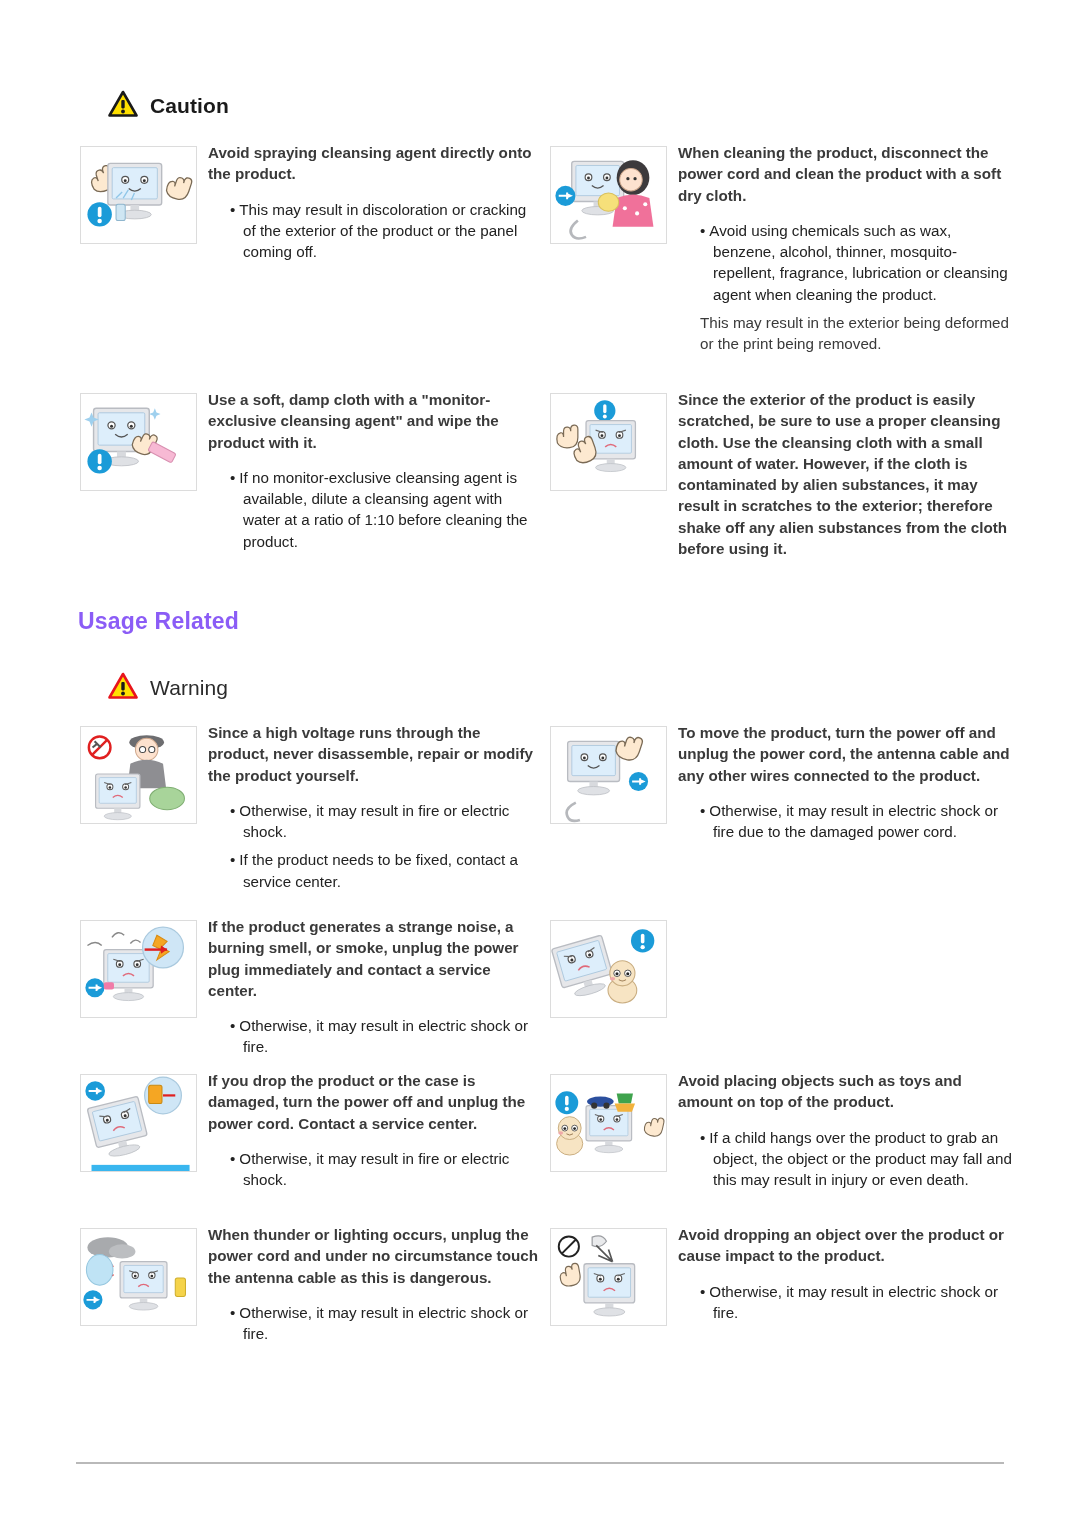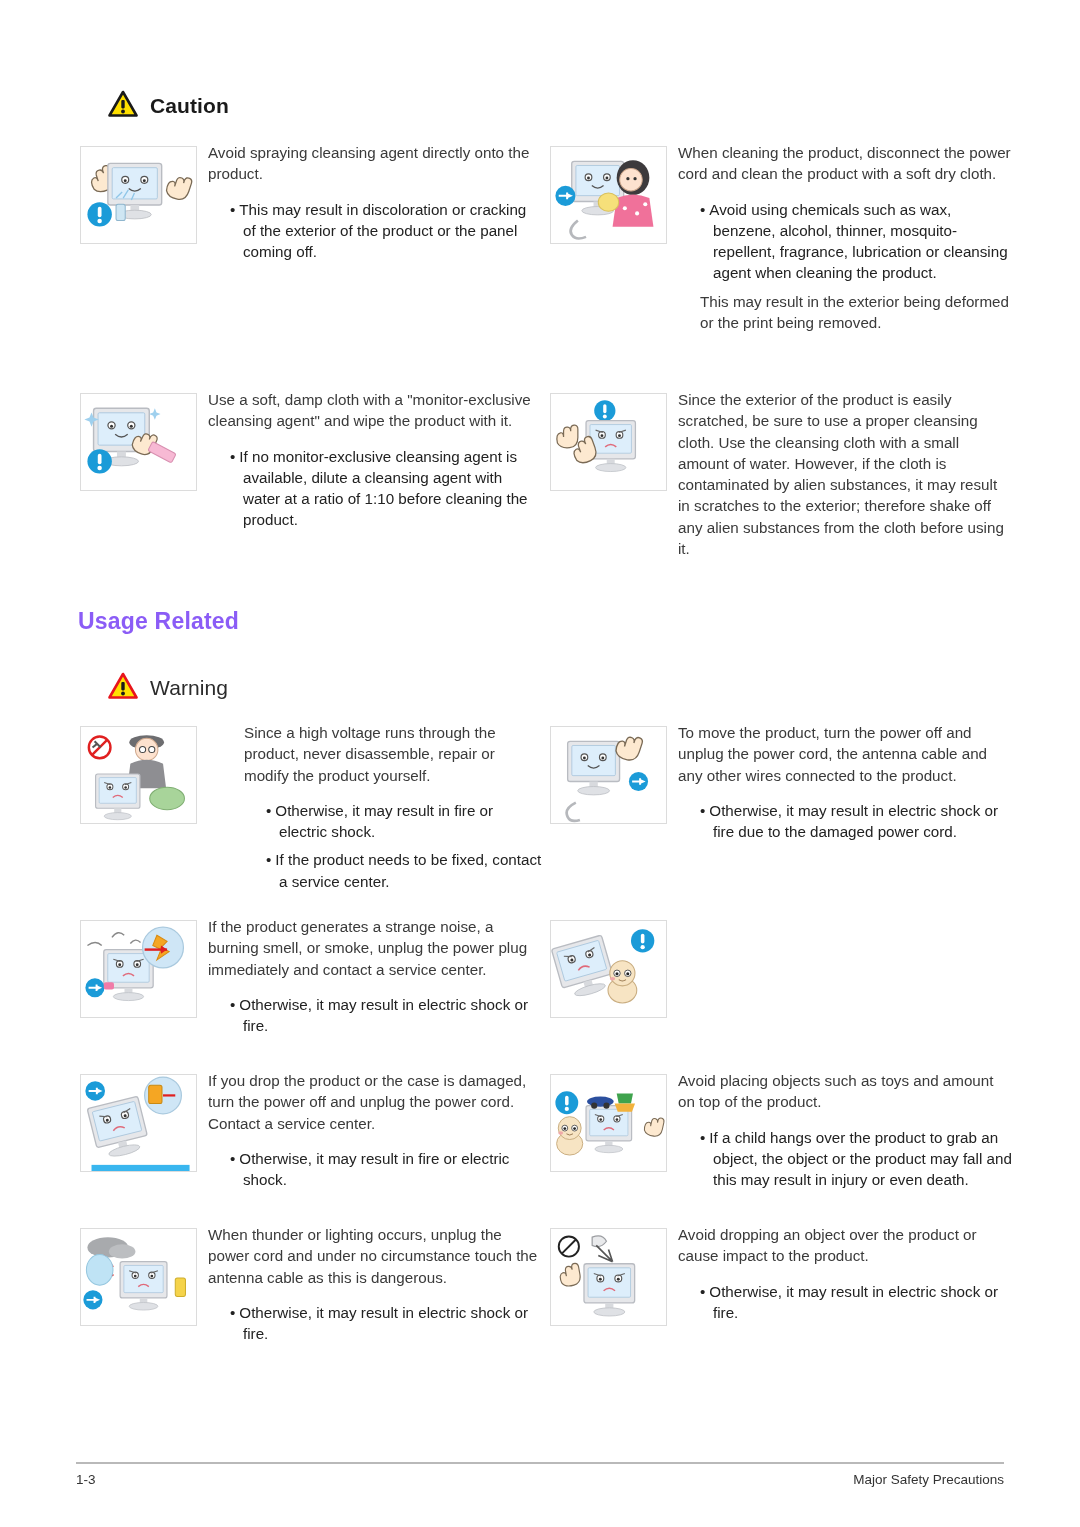--- a/index.html
+++ b/index.html
@@ -67,21 +67,21 @@
     position: relative;
     overflow: hidden;
   }
   .thumb svg { display: block; width: 100%; height: 100%; }
 
   .text-cell {
     font-size: 15.2px;
     line-height: 21.3px;
     color: #3a3a3a;
   }
-  .lead { margin: 0; }
+  .lead { margin: 0; font-weight: bold; }
   ul.bullets {
     list-style: none;
     margin: 14px 0 0 0;
     padding: 0;
   }
   ul.bullets li {
     position: relative;
     padding-left: 35px;
     text-indent: -13px;
     margin-bottom: 7px;
@@ -304,21 +304,21 @@
       <svg width="30" height="27" viewBox="0 0 30 27">
         <path d="M15 2 L28.5 25.5 L1.5 25.5 Z" fill="#ffe000" stroke="#e8141c" stroke-width="2.6" stroke-linejoin="round"></path>
         <rect x="13.3" y="10" width="3.4" height="8.4" rx="1.1" fill="#1a1a1a"></rect>
         <circle cx="15" cy="21.5" r="1.9" fill="#1a1a1a"></circle>
       </svg>
     </span>
     <span class="alert-label">Warning</span>
   </div>
 
   <div class="abs grid" id="warning-grid" style="left:80px; top:722px; width:933px;">
-      <div class="item" style="min-height: 190px; gap: 36px;">
+      <div class="item" style="min-height: 190px;">
         <div class="thumb-cell">
           <div class="thumb">
             <svg viewBox="0 0 112 94" preserveAspectRatio="xMidYMid meet">
     <g transform="translate(6,8) scale(0.92)">
   <circle cx="13" cy="13" r="11.5" fill="none" stroke="#e02020" stroke-width="2.6"></circle>
   <line x1="5" y1="21" x2="21" y2="5" stroke="#e02020" stroke-width="2.6"></line>
               </g>
     <path d="M13 14 l6 6 M11 20 l5 -4" stroke="#555" stroke-width="2" fill="none"></path>
     <g transform="translate(44,6)">
       <ellipse cx="20" cy="9" rx="17" ry="7" fill="#6d6d70"></ellipse>
@@ -624,18 +624,14 @@
         <div class="text-cell">
           <p class="lead">Avoid dropping an object over the product or cause impact to the product.</p>
           <ul class="bullets">
             <li>Otherwise, it may result in electric shock or fire.</li>
           </ul>
         </div>
       </div>
     </div>
 
   <div id="footer-rule"></div>
-  <div id="footer">
-    <span>1-3</span>
-    <span>Major Safety Precautions</span>
-  </div>
 
 </div>
 
 </body></html>

